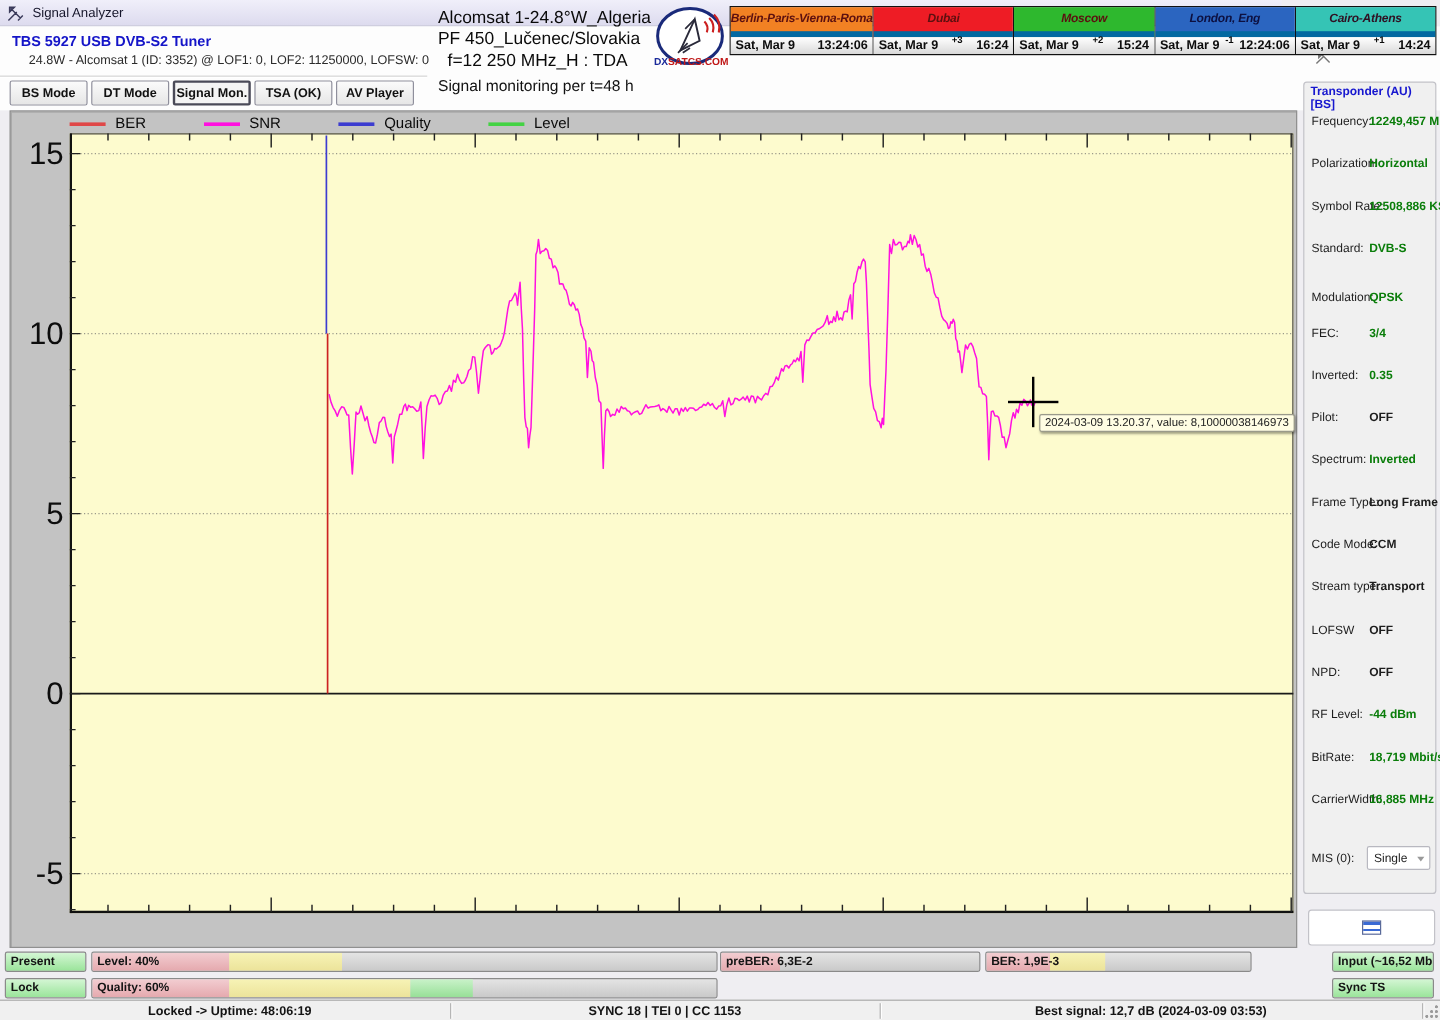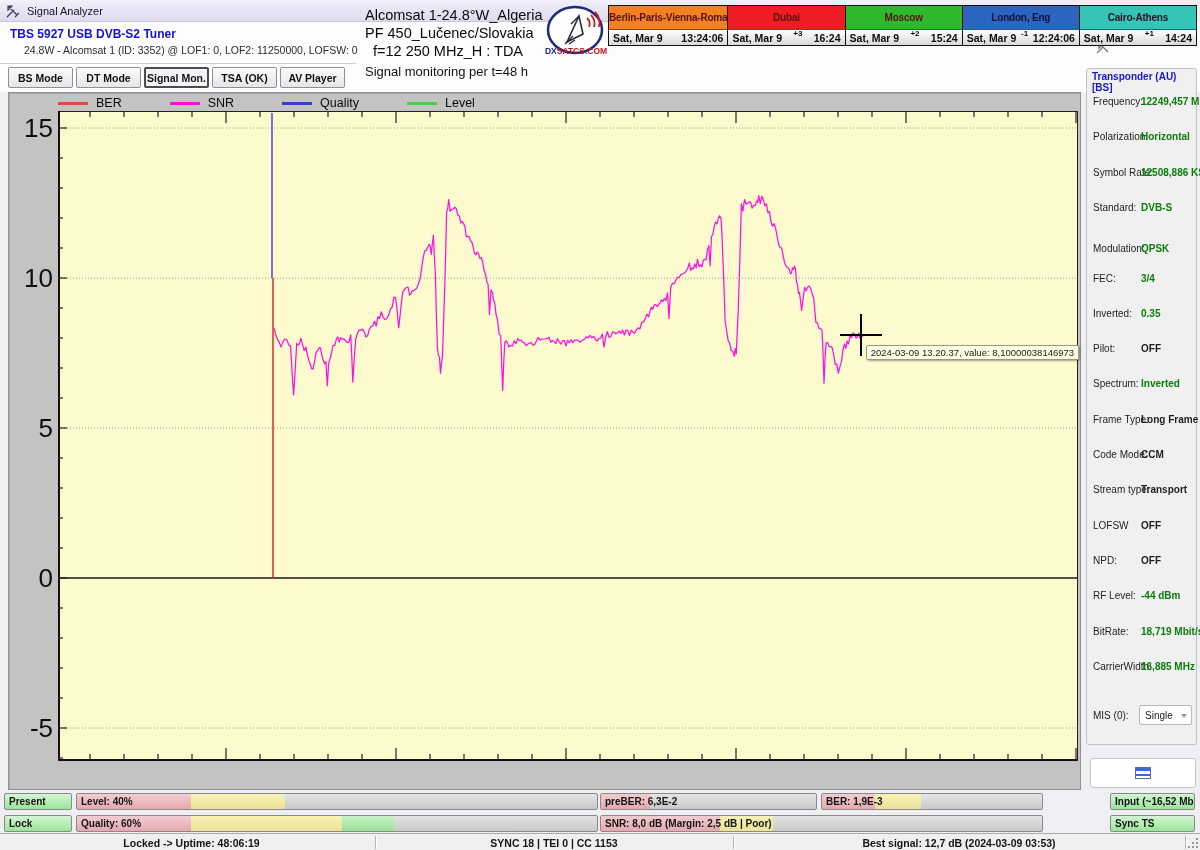--- a/index.html
+++ b/index.html
@@ -35,22 +35,22 @@
   .tab { width:65px; height:21px; font-size:10.5px; font-weight:bold; color:#111;
     background:linear-gradient(#fbfbfb,#e6e6e6); border:1px solid #8f8f9c; border-radius:2px;
     display:flex; align-items:center; justify-content:center; cursor:pointer; }
   .tab.active { background:#f4f4f4; border:2px solid #4a4a58; }
 
   
   .clocks { position:absolute; left:608px; top:-17px; width:589px; height:41px; display:flex;
     border:1px solid #111; }
   .clock { flex:1; border-right:1px solid #111; display:flex; flex-direction:column; }
   .clock:last-child { border-right:none; }
-  .clock-head { height:34px; font-size:10px; font-weight:bold; 
-    display:flex; align-items:center; justify-content:center; border-bottom:1px solid #0369a1;
+  .clock-head { height:34px; font-size:10px; font-weight:bold; font-style:italic;
+    display:flex; align-items:center; justify-content:center; border-bottom:5px solid #0369a1;
     letter-spacing:-0.2px; white-space:nowrap; }
   .clock-time { height:21px; background:linear-gradient(#ffffff,#d9d9d9); font-size:10.5px;
     font-weight:bold; color:#0c0c0c; display:flex; align-items:center; padding:0 4px; }
   .clock-time .date { flex:0 0 auto; }
   .clock-time .off { flex:1; text-align:center; font-size:8px; vertical-align:top;
     position:relative; top:-4px; }
   .clock-time .time { flex:0 0 auto; }
 
   
   .chart-wrap { position:absolute; left:8px; top:92px; width:1073px; height:698px;
@@ -431,25 +431,20 @@
 <div class="meters-row" id="meterRow2" style="top:815px;">
     <div class="meter full-green" style="left: 4px; width: 68px;">
       <div class="mtext">Lock</div>
     </div>
     <div class="meter" style="left: 76px; width: 522px;">
       <div class="seg pink" style="left: 0%; width: 22%;"></div>
       <div class="seg yellow" style="left: 22%; width: 29%;"></div>
       <div class="seg green" style="left: 51%; width: 10%;"></div>
       <div class="mtext">Quality: 60%</div>
     </div>
-    <div class="meter" style="left: 600px; width: 443px;">
-      <div class="seg pink" style="left: 0%; width: 27%;"></div>
-      <div class="seg yellow" style="left: 27%; width: 12%;"></div>
-      <div class="mtext">SNR: 8,0 dB (Margin: 2,5 dB | Poor)</div>
-    </div>
     <div class="meter full-green" style="left: 1110px; width: 85px;">
       <div class="mtext">Sync TS</div>
     </div>
   </div>
 
 <div class="statusbar">
   <div class="sb-sec" style="left:8px; width:367px;">Locked -&gt; Uptime: 48:06:19</div>
   <div class="sb-div" style="left:375px;"></div>
   <div class="sb-sec" style="left:375px; width:358px;">SYNC 18 | TEI 0 | CC 1153</div>
   <div class="sb-div" style="left:733px;"></div>

